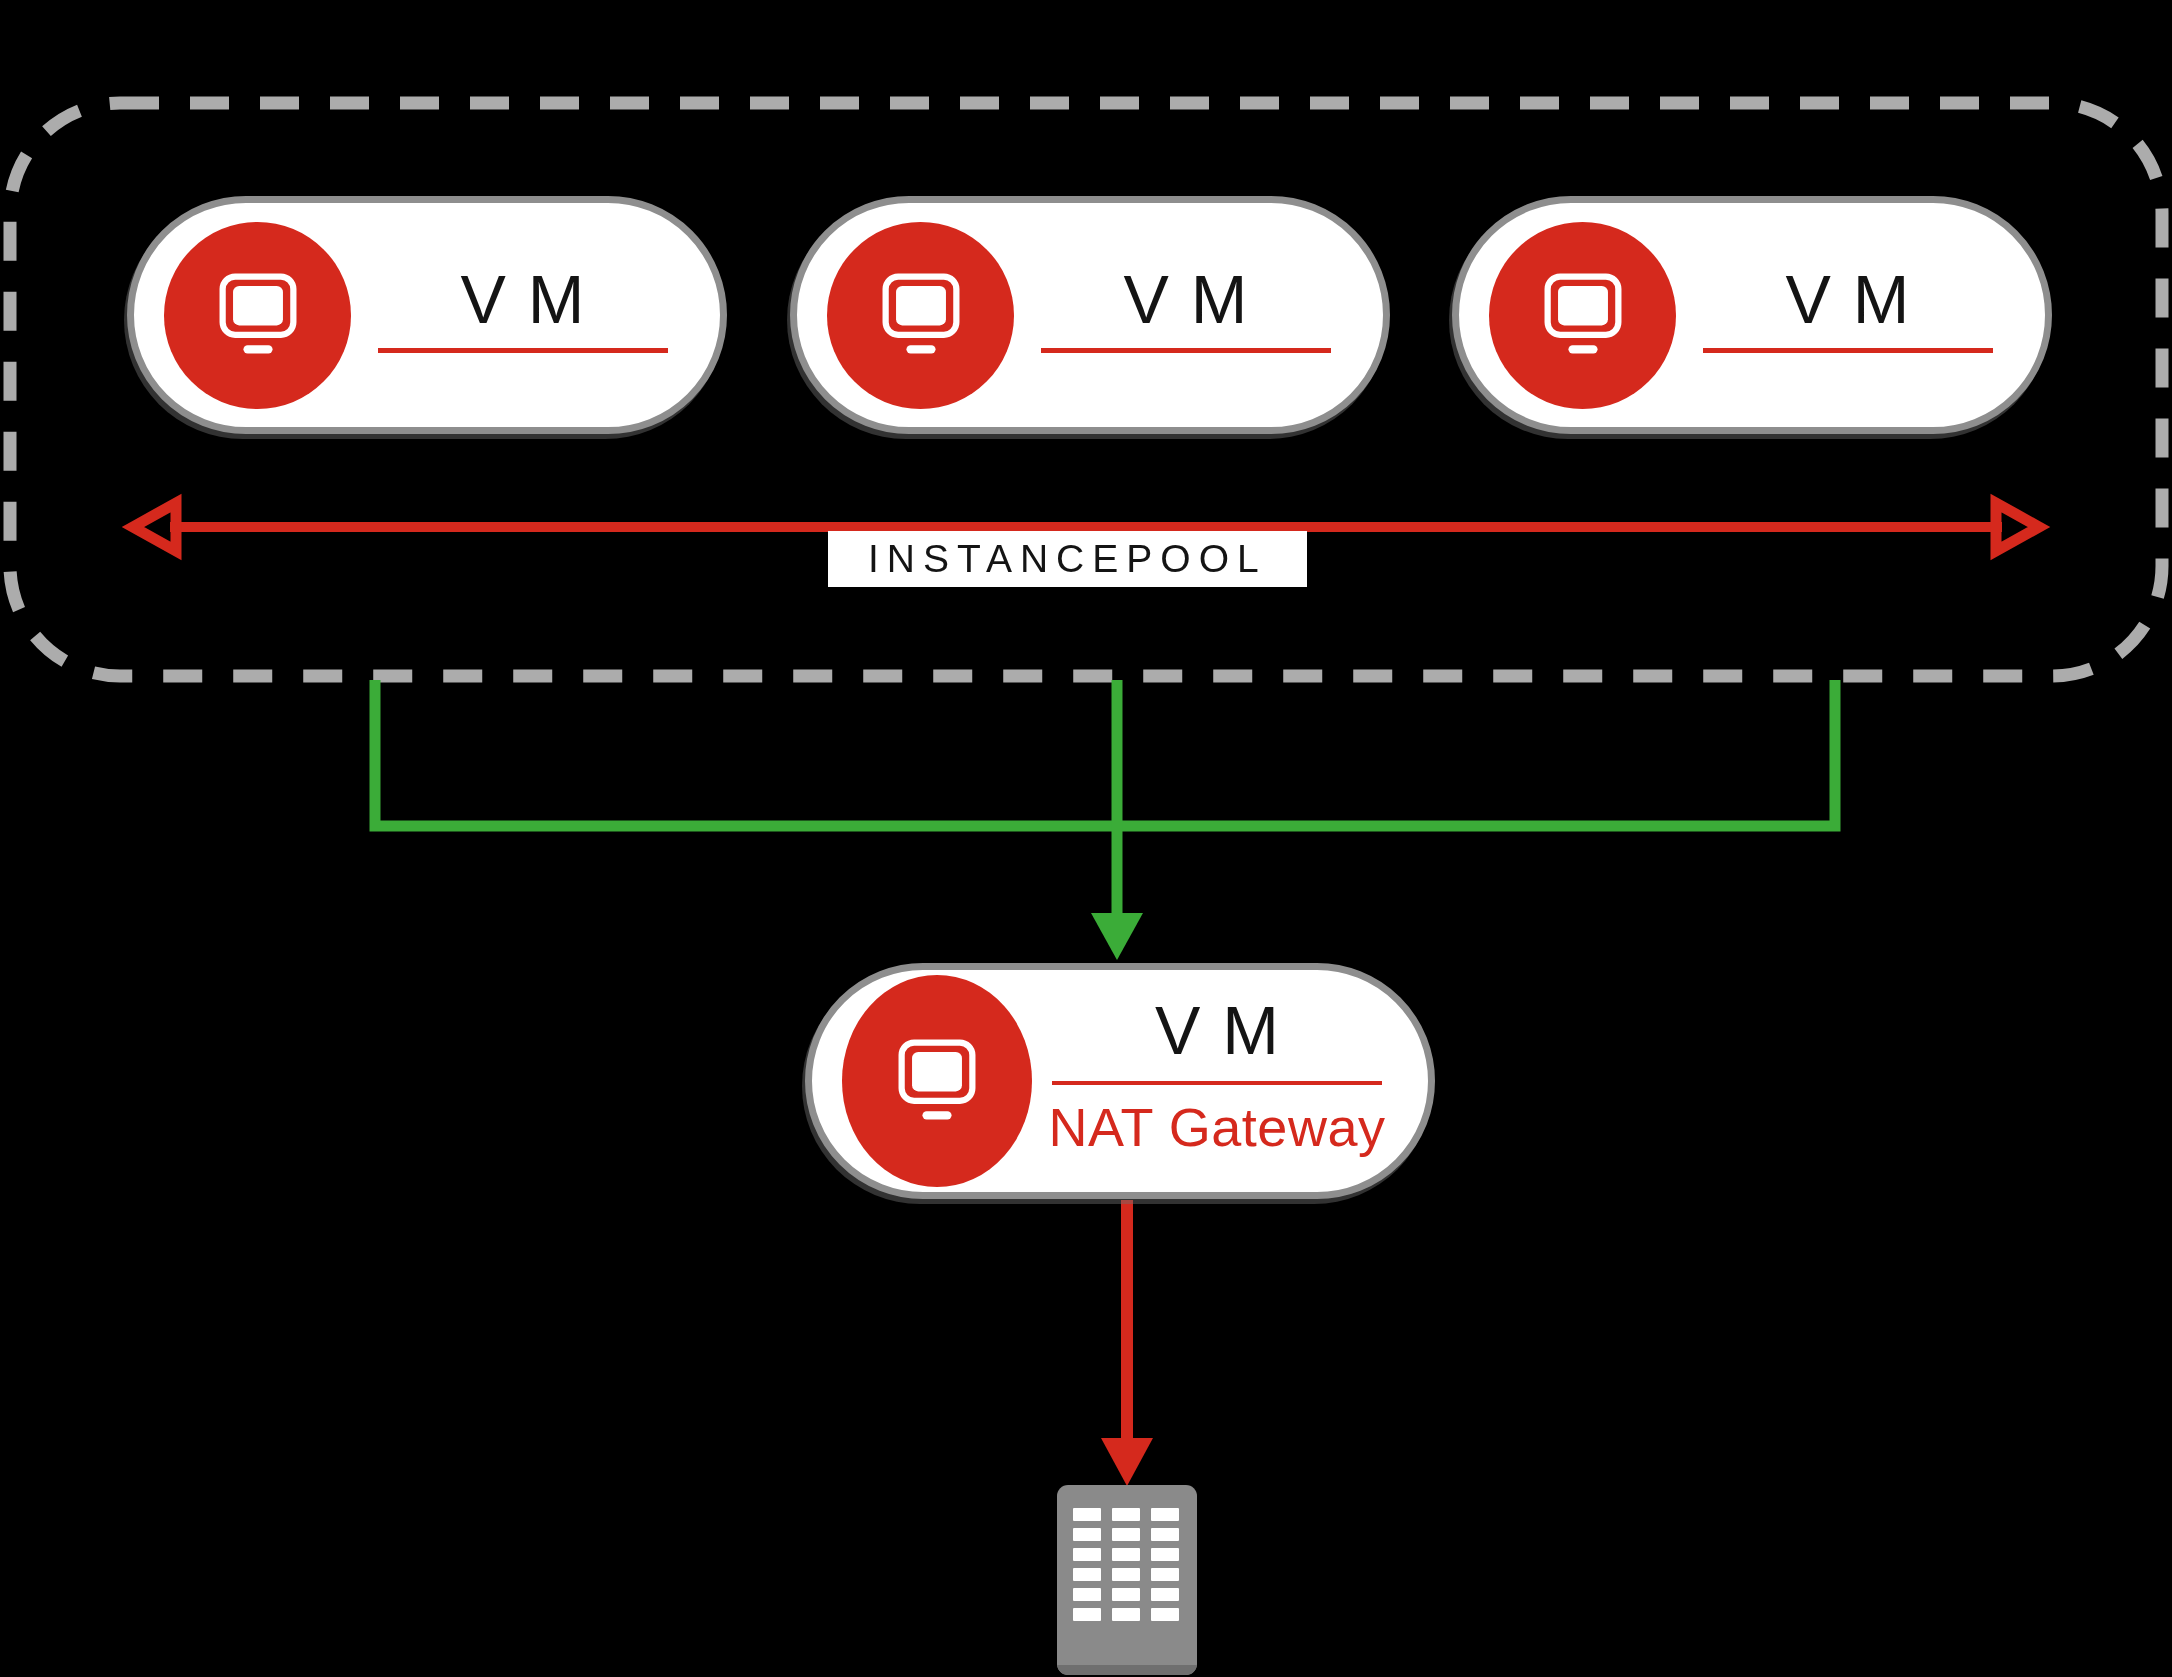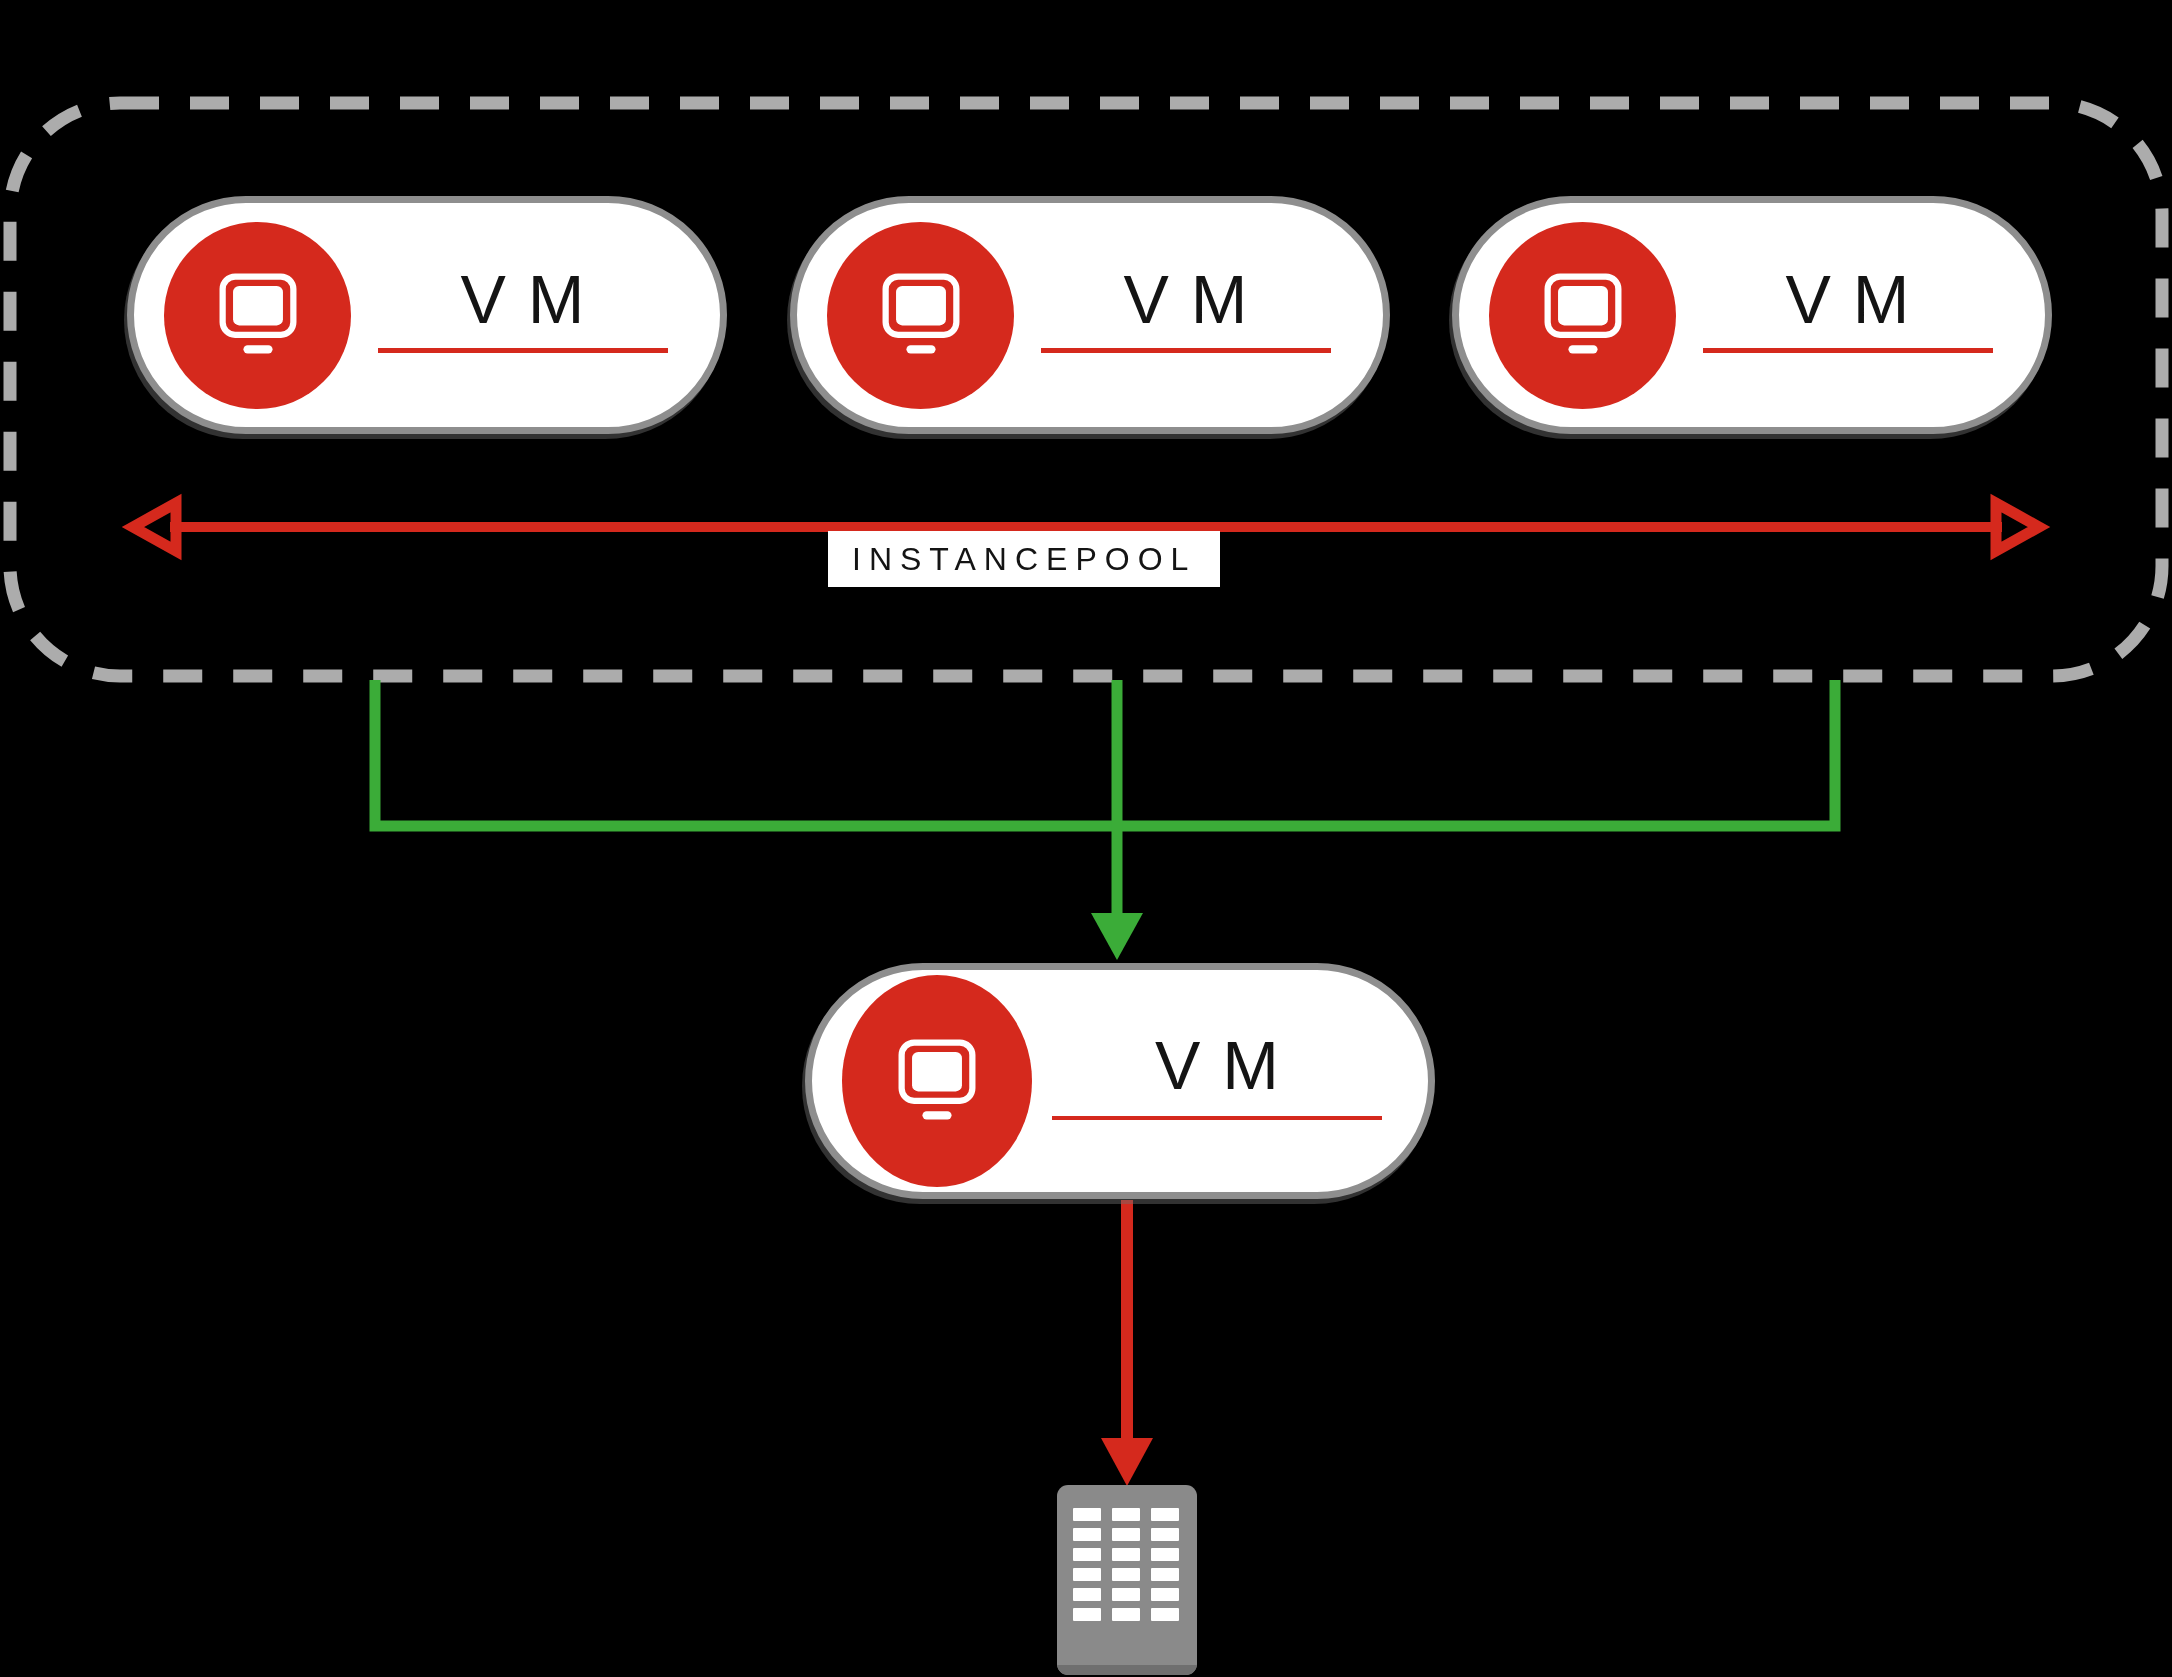--- a/index.html
+++ b/index.html
@@ -64,22 +64,22 @@
   .nat-sublabel{
     font-size:54px;line-height:1;color:var(--color-red);
     margin-top:15px;white-space:nowrap;letter-spacing:0.01em;
   }
 
   
   .pool-label{
     position:absolute;left:828px;top:531px;height:56px;
     background:var(--color-node_fill);
     display:flex;align-items:center;
-    padding:0 24px;
-    font-size:32px;letter-spacing:8px;color:var(--color-text_dark);
+    padding:0 40px;
+    font-size:39px;letter-spacing:8px;color:var(--color-text_dark);
     white-space:nowrap;
   }
 
   
   .building{
     position:absolute;left:1057px;top:1485px;width:140px;height:190px;
     background:var(--color-building_gray);border-radius:11px;
     overflow:hidden;
   }
   .building-windows{
@@ -169,20 +169,21 @@
     <div class="badge">
       <svg viewBox="0 0 100 90">
         <rect x="16" y="8" width="68" height="56" rx="12" fill="none" stroke="#FFFFFF" stroke-width="6"></rect>
         <rect x="26" y="17" width="48" height="38" rx="6" fill="#FFFFFF"></rect>
         <rect x="36" y="74" width="28" height="8" rx="4" fill="#FFFFFF"></rect>
       </svg>
     </div>
     <div class="pill-body">
       <div class="vm-label">VM</div>
       <div class="vm-underline"></div>
+      <div class="nat-sublabel">NAT Gateway</div>
     </div>
   </div>
 
   <div class="building">
     <div class="building-windows">
         <div class="bwindow"></div>
         <div class="bwindow"></div>
         <div class="bwindow"></div>
         <div class="bwindow"></div>
         <div class="bwindow"></div>

